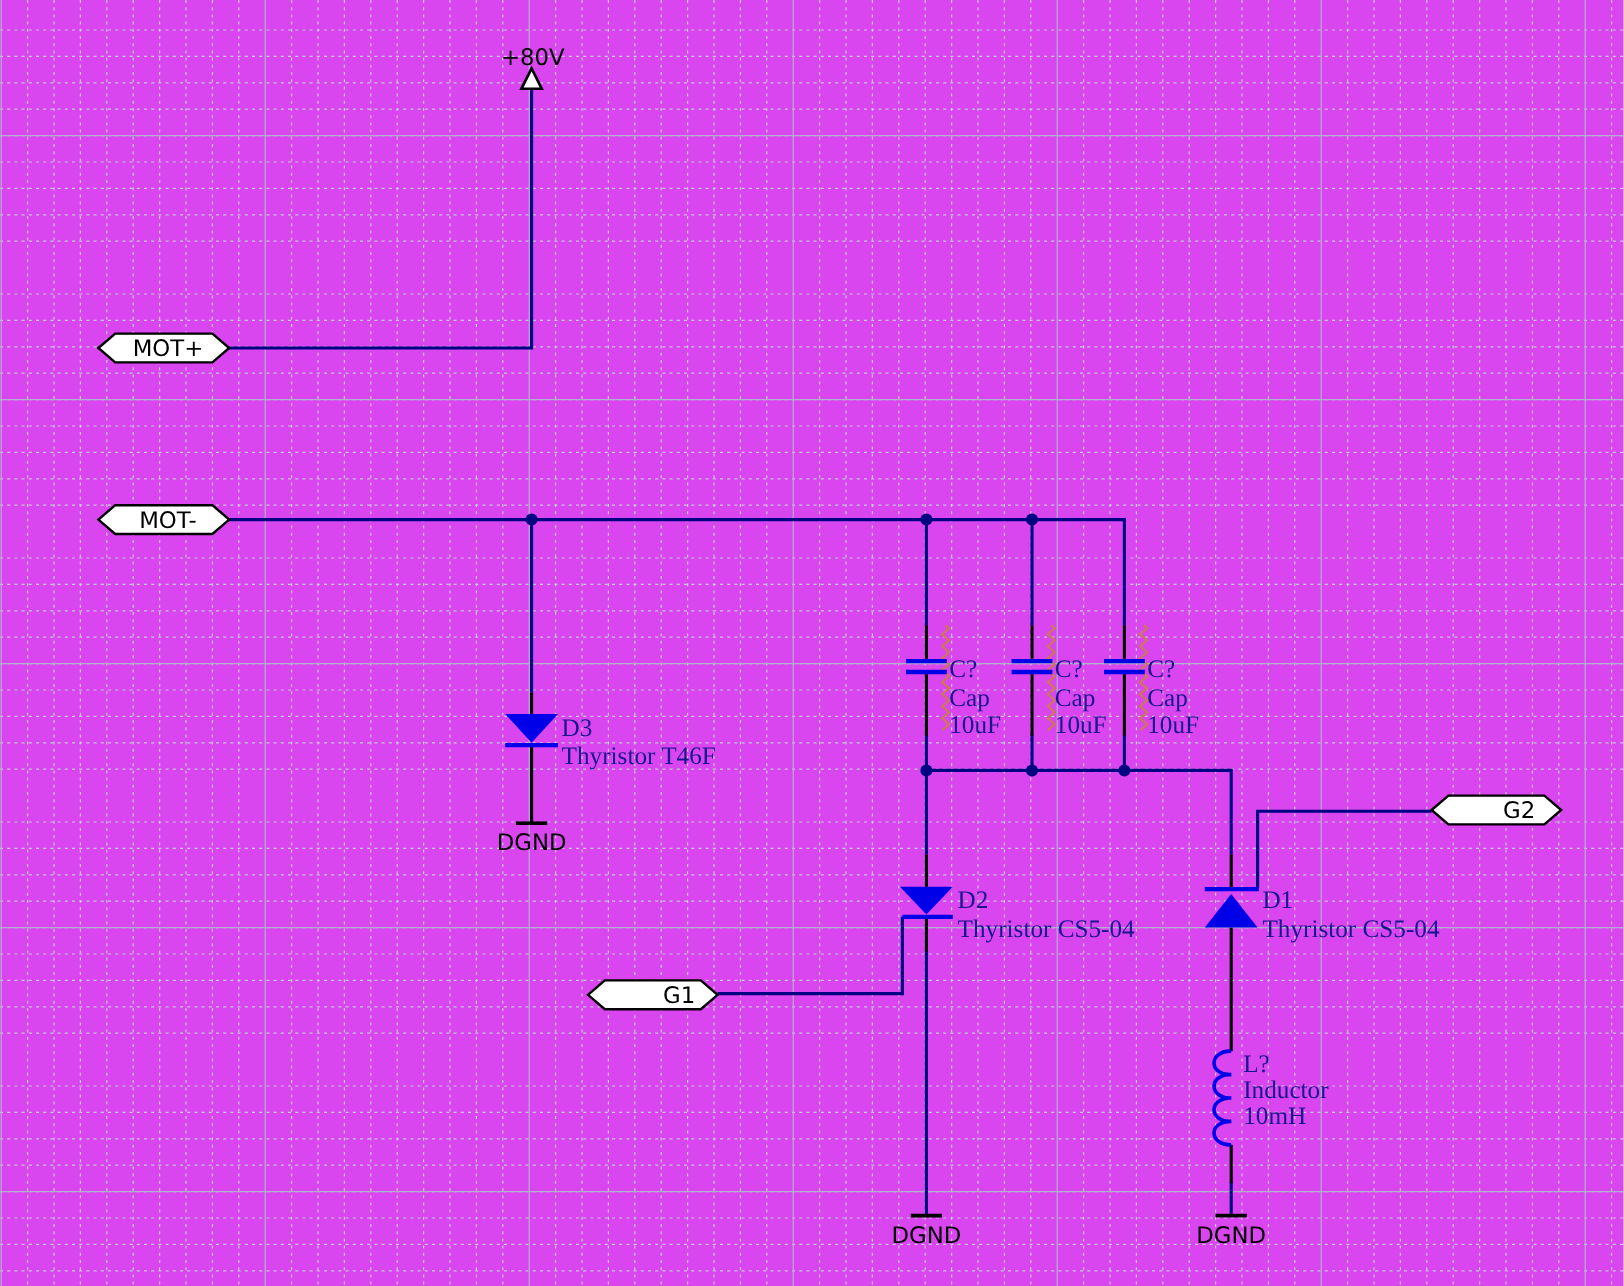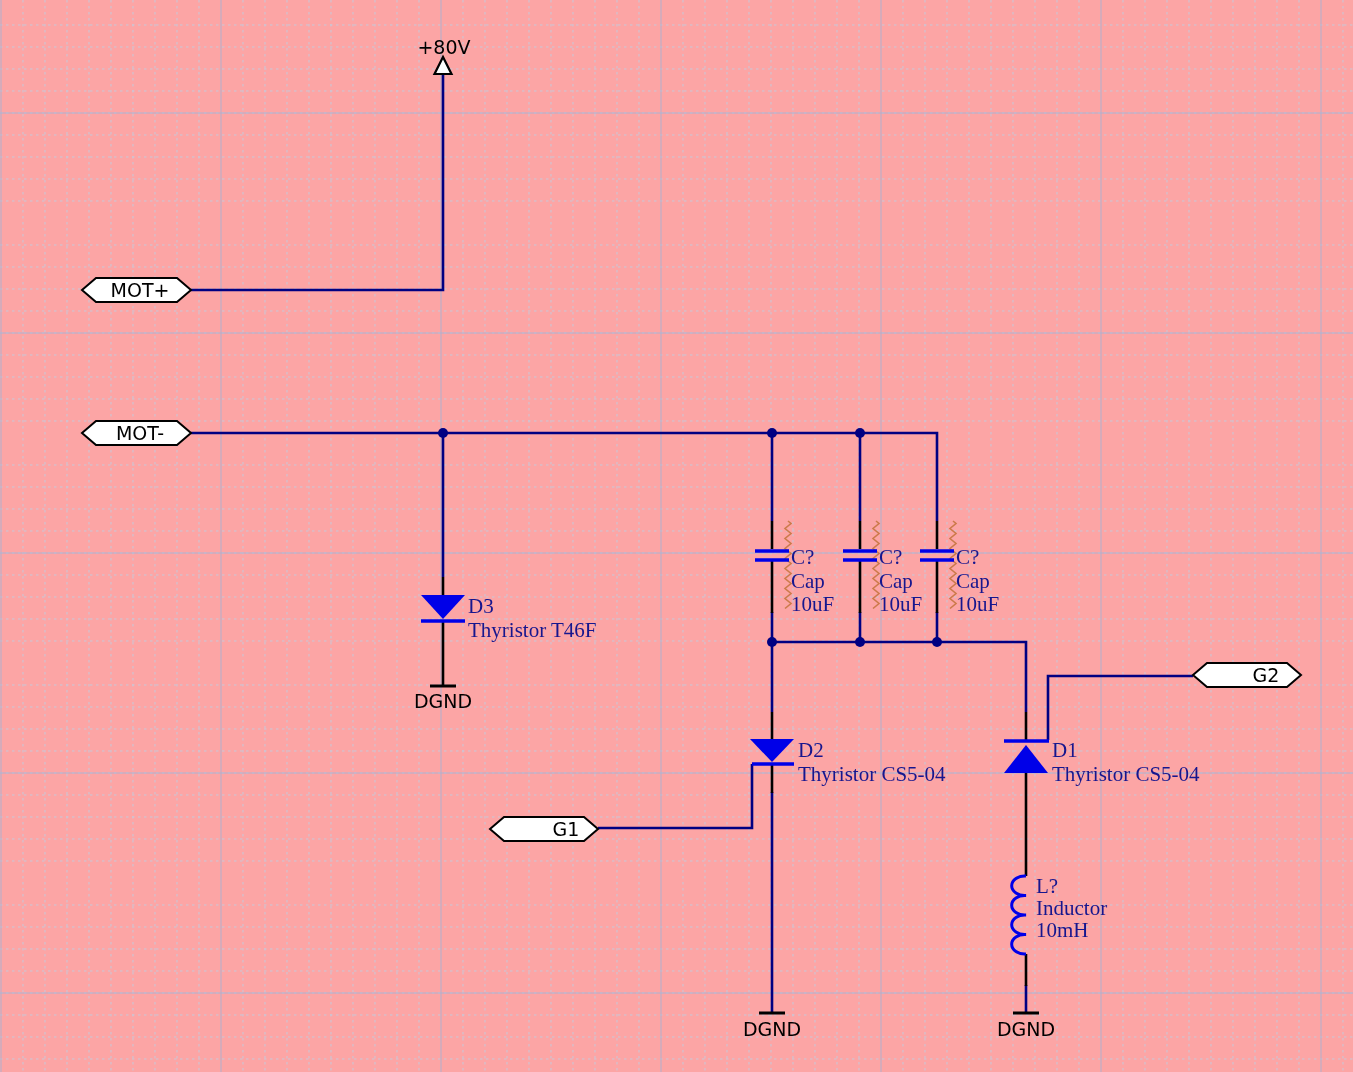--- a/index.html
+++ b/index.html
@@ -1,16 +1,16 @@
 <!DOCTYPE html>
 <html><head>
 <meta charset="utf-8">
 <style>
   html,body{margin:0;padding:0;background:#ffffff;}
-  #canvas{position:relative;width:1353px;height:1072px;background:#fca5a5;overflow:hidden;}
+  #canvas{position:relative;width:1353px;height:1072px;background:#d946ef;overflow:hidden;}
   svg{display:block;}
   .port-text{font-family:"DejaVu Sans","Liberation Sans",sans-serif;font-size:19px;fill:#000000;}
   .pwr-text{font-family:"DejaVu Sans","Liberation Sans",sans-serif;font-size:19px;fill:#000000;}
   .cmp-text{font-family:"Liberation Serif","DejaVu Serif",serif;font-size:21px;fill:#16168e;}
   .wire{stroke:#000082;stroke-width:2.6;fill:none;}
   .pin{stroke:#000000;stroke-width:2.6;fill:none;}
   .cmp-stroke{stroke:#0000e8;stroke-width:3.6;fill:none;}
   .cmp-fill{fill:#0000e8;stroke:none;}
   .port-shape{fill:#ffffff;stroke:#000000;stroke-width:2;stroke-linejoin:miter;}
   .gnd-bar{stroke:#000000;stroke-width:3;}

